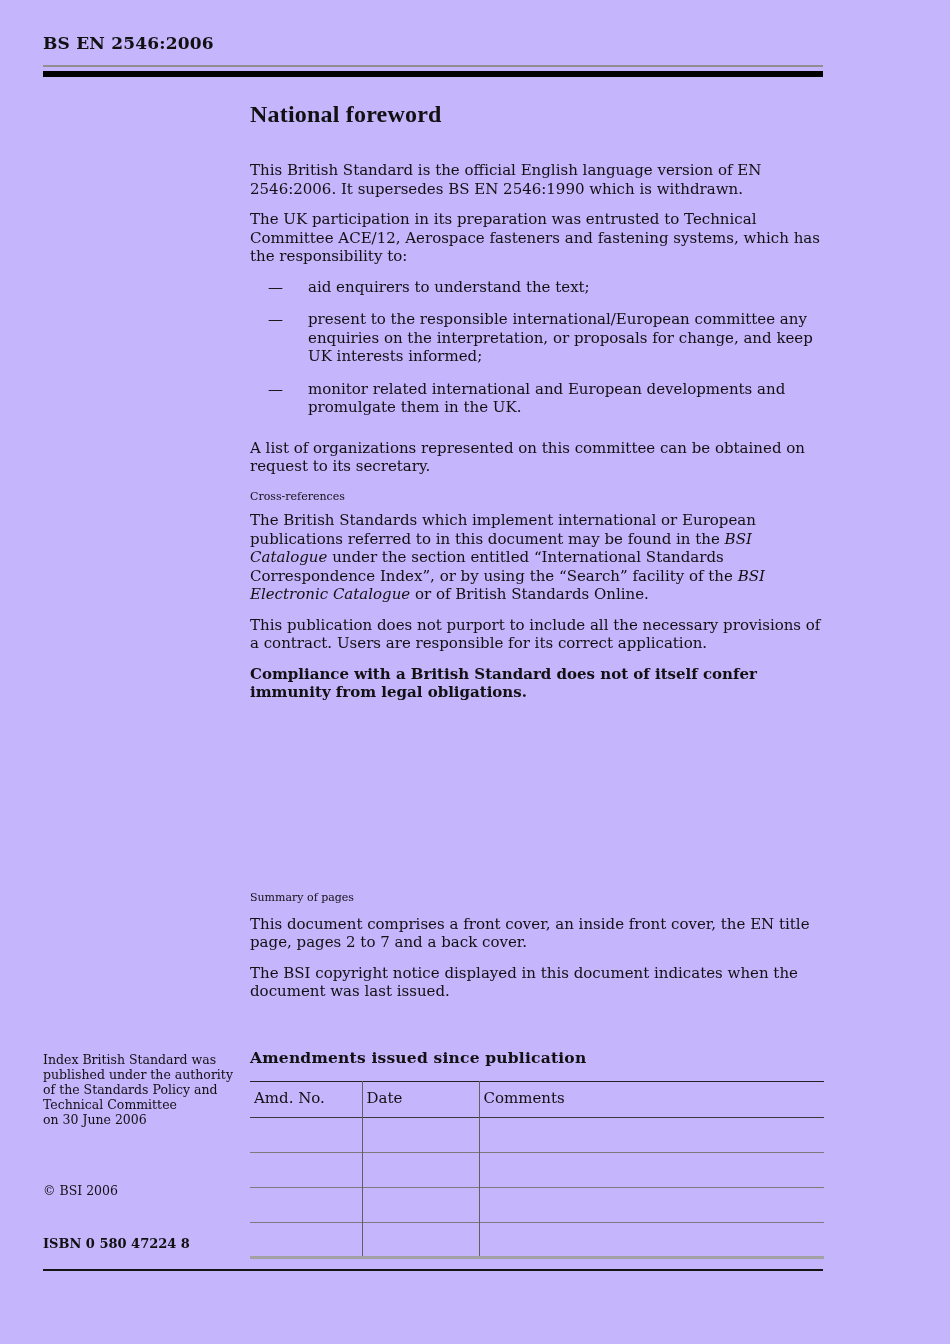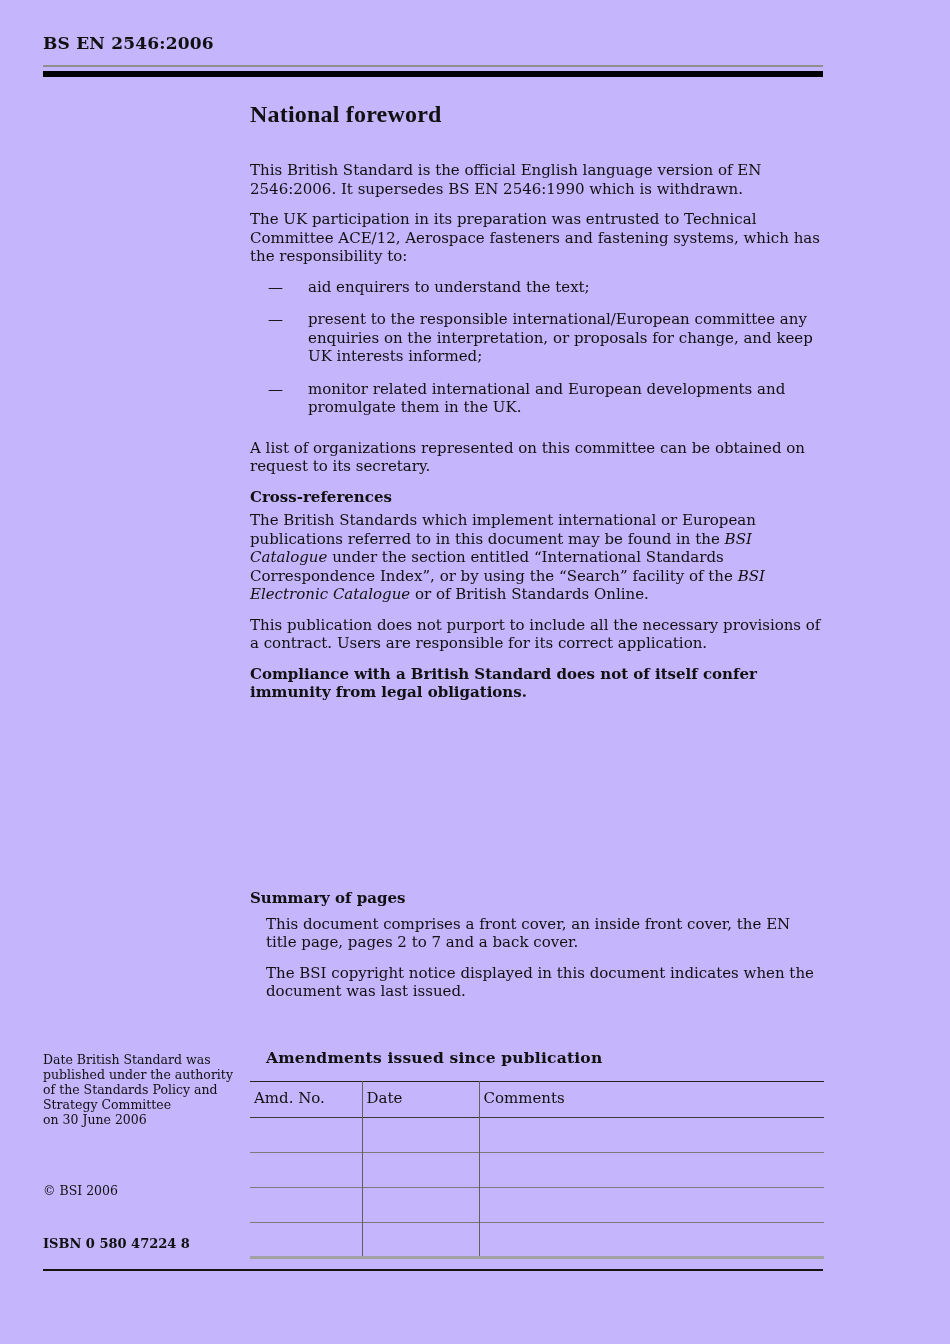--- a/index.html
+++ b/index.html
@@ -38,22 +38,22 @@
   .main-col h1 {
     font-size: 24px;
     font-weight: bold;
     line-height: 28px;
     margin-bottom: 33px;
     letter-spacing: 0.2px;
     font-family: Liberation Serif, serif;
   }
   .main-col p { margin-bottom: 12px; }
   .subhead {
-    font-size: 15px;
-    font-weight: bold;
+    font-size: 11px;
+    font-weight: normal;
     line-height: 18.5px;
     margin-bottom: 5px;
   }
   .bold-para { font-weight: bold; }
 
   .dash-list { list-style: none; margin: 7px 0 22px 0; }
   .dash-list li {
     position: relative;
     padding-left: 58px;
     margin-bottom: 14px;
@@ -62,21 +62,21 @@
 
   
   .summary-col {
     position: absolute;
     left: 250px; top: 889px;
     width: 574px;
     font-size: 15px;
     line-height: 18.5px;
   }
   .summary-col .subhead { margin-bottom: 7px; }
-  .summary-col p { margin-bottom: 12px; margin-left: 16px; }
+  .summary-col p { margin-bottom: 12px; }
 
   
   .footer-side {
     position: absolute;
     left: 43px; top: 1052px;
     width: 206px;
     font-size: 12.5px;
     line-height: 15px;
   }
   .footer-side .copyright { margin-top: 56px; }
@@ -86,21 +86,20 @@
   .amendments {
     position: absolute;
     left: 250px; top: 1048px;
     width: 574px;
   }
   .amendments .amend-head {
     font-size: 15.5px;
     font-weight: bold;
     margin-bottom: 14px;
     letter-spacing: 0.2px;
-    margin-left: 16px;
   }
   .amendments table {
     width: 100%;
     border-collapse: collapse;
     table-layout: fixed;
     font-size: 15px;
   }
   .amendments col.c1 { width: 112px; }
   .amendments col.c2 { width: 117px; }
   .amendments th, .amendments td {
@@ -165,24 +164,24 @@
   </div>
 
   <div class="summary-col">
     <div class="subhead">Summary of pages</div>
     <p>This document comprises a front cover, an inside front cover, the EN title page, pages 2 to 7 and a back cover.</p>
     <p>The BSI copyright notice displayed in this document indicates when the document was last issued.</p>
   </div>
 
   <div class="footer-side">
     <div>
-      <div>Date British Standard was</div>
+      <div>Index British Standard was</div>
       <div>published under the authority</div>
       <div>of the Standards Policy and</div>
-      <div>Strategy Committee</div>
+      <div>Technical Committee</div>
       <div>on 30 June 2006</div>
     </div>
     <div class="copyright">© BSI 2006</div>
     <div class="isbn">ISBN 0 580 47224 8</div>
   </div>
 
   <div class="amendments">
     <div class="amend-head">Amendments issued since publication</div>
     <table>
       <colgroup>

